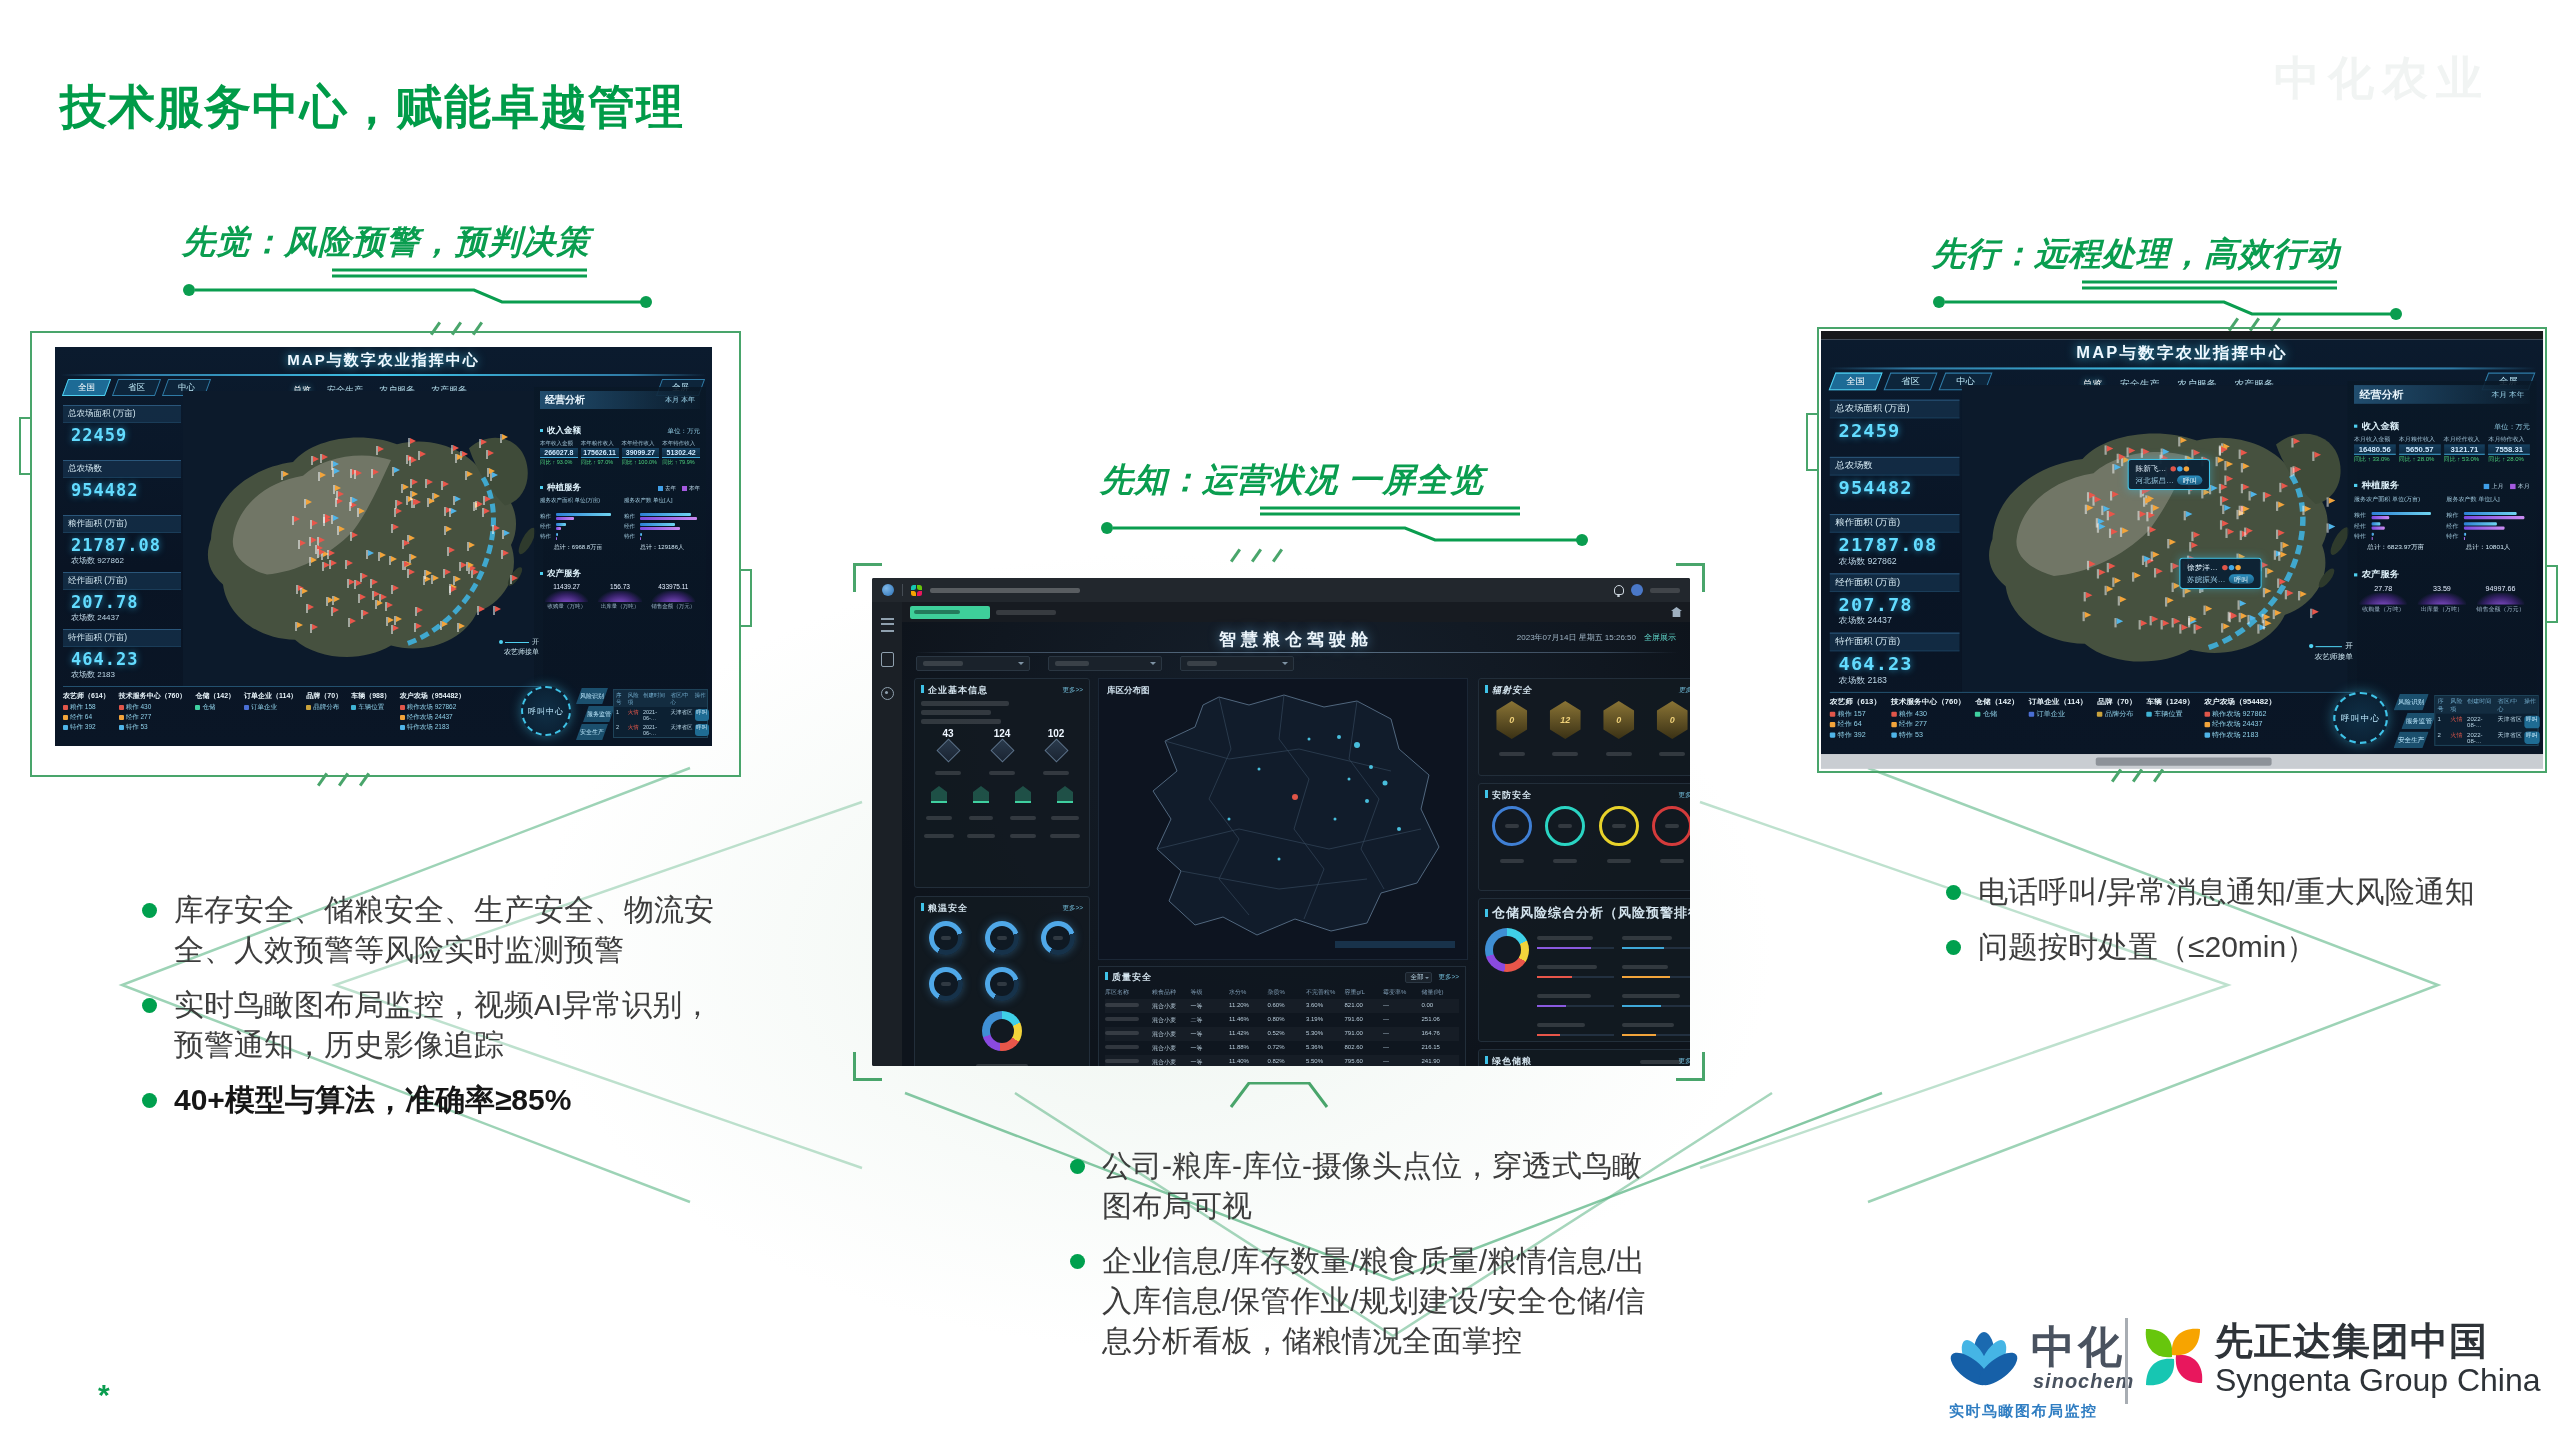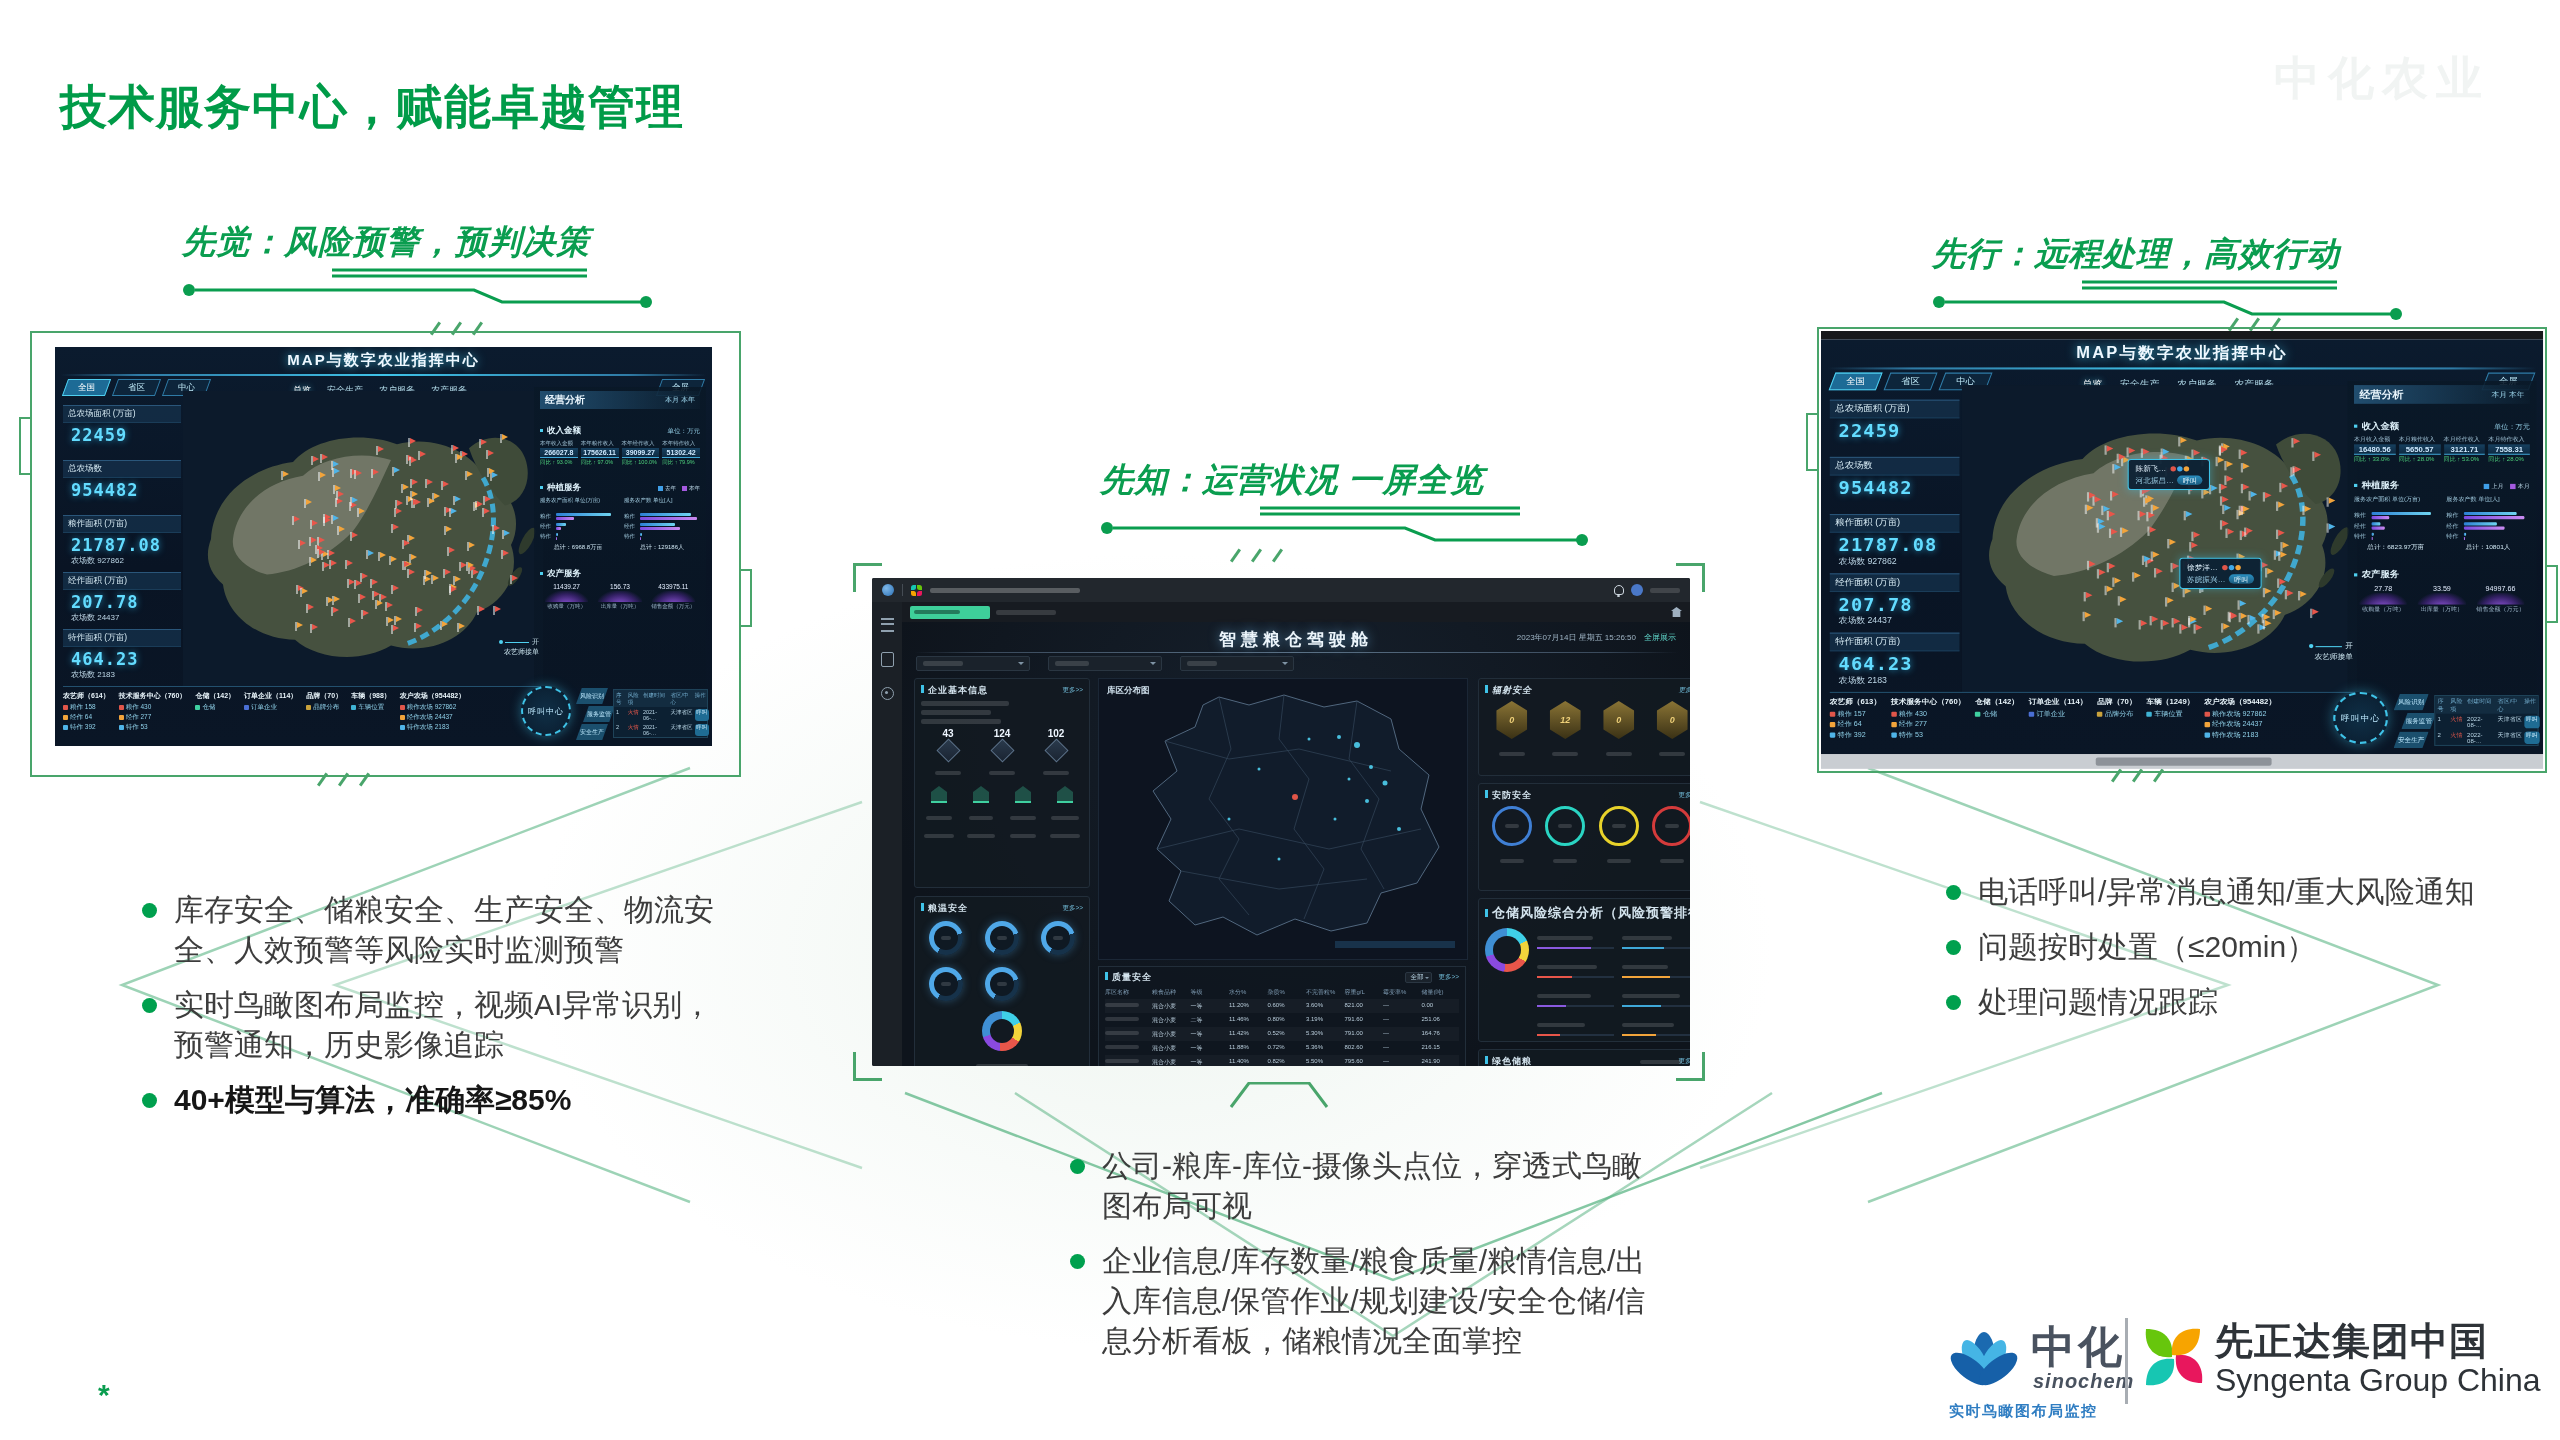--- a/index.html
+++ b/index.html
@@ -1496,24 +1496,20 @@
     </div>
   <div class="bullets" style="left:1946px;top:872px;width:600px;">
       <div class="b-item">
         <span class="dot"></span>
         <p>电话呼叫/异常消息通知/重大风险通知</p>
       </div>
       <div class="b-item">
         <span class="dot"></span>
         <p>问题按时处置（≤20min）</p>
       </div>
-      <div class="b-item">
-        <span class="dot"></span>
-        <p>处理问题情况跟踪</p>
-      </div>
     </div>
 
   <div class="footnote">*</div>
 
   <div class="logos">
     <svg width="78" height="82" style="position:absolute;left:0;top:4px;" viewBox="0 0 78 82">
       <ellipse cx="39" cy="38" rx="11" ry="26" fill="#1b6ab0"></ellipse>
       <ellipse cx="39" cy="40" rx="10" ry="24" fill="#45b5e5" transform="rotate(-27 39 58)"></ellipse>
       <ellipse cx="39" cy="40" rx="10" ry="24" fill="#45b5e5" transform="rotate(27 39 58)"></ellipse>
       <ellipse cx="39" cy="42" rx="10" ry="23" fill="#1660a8" transform="rotate(-52 39 60)"></ellipse>

